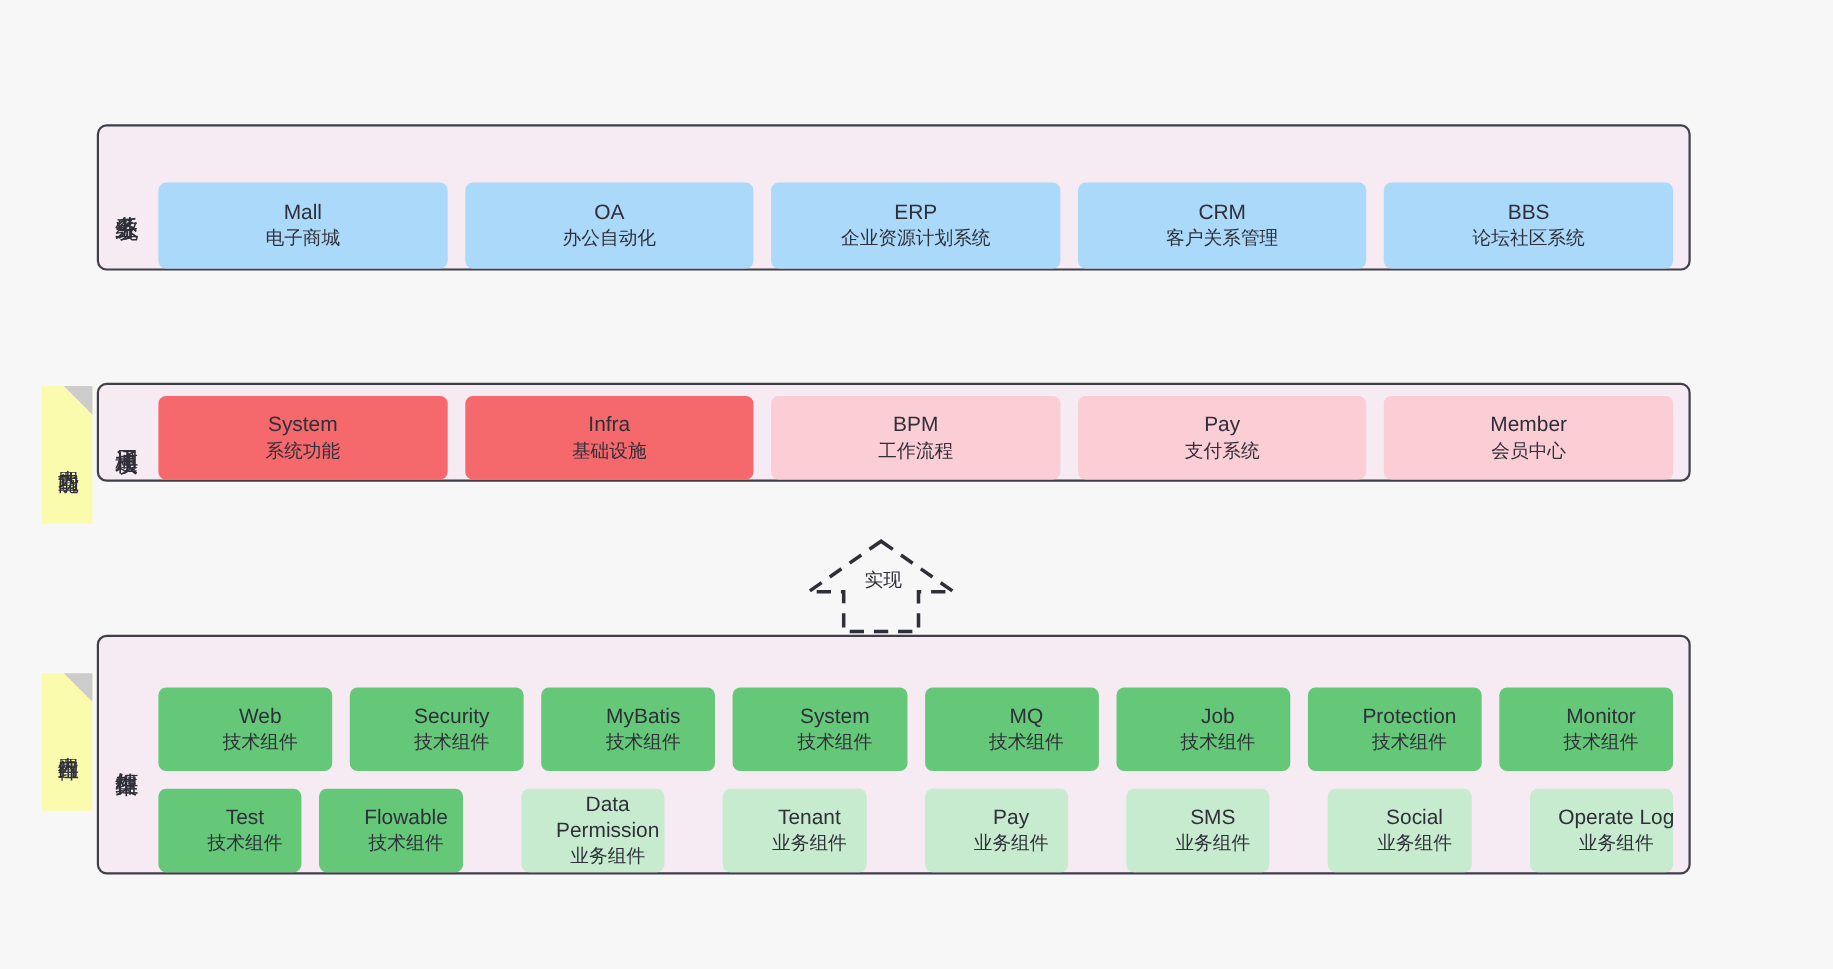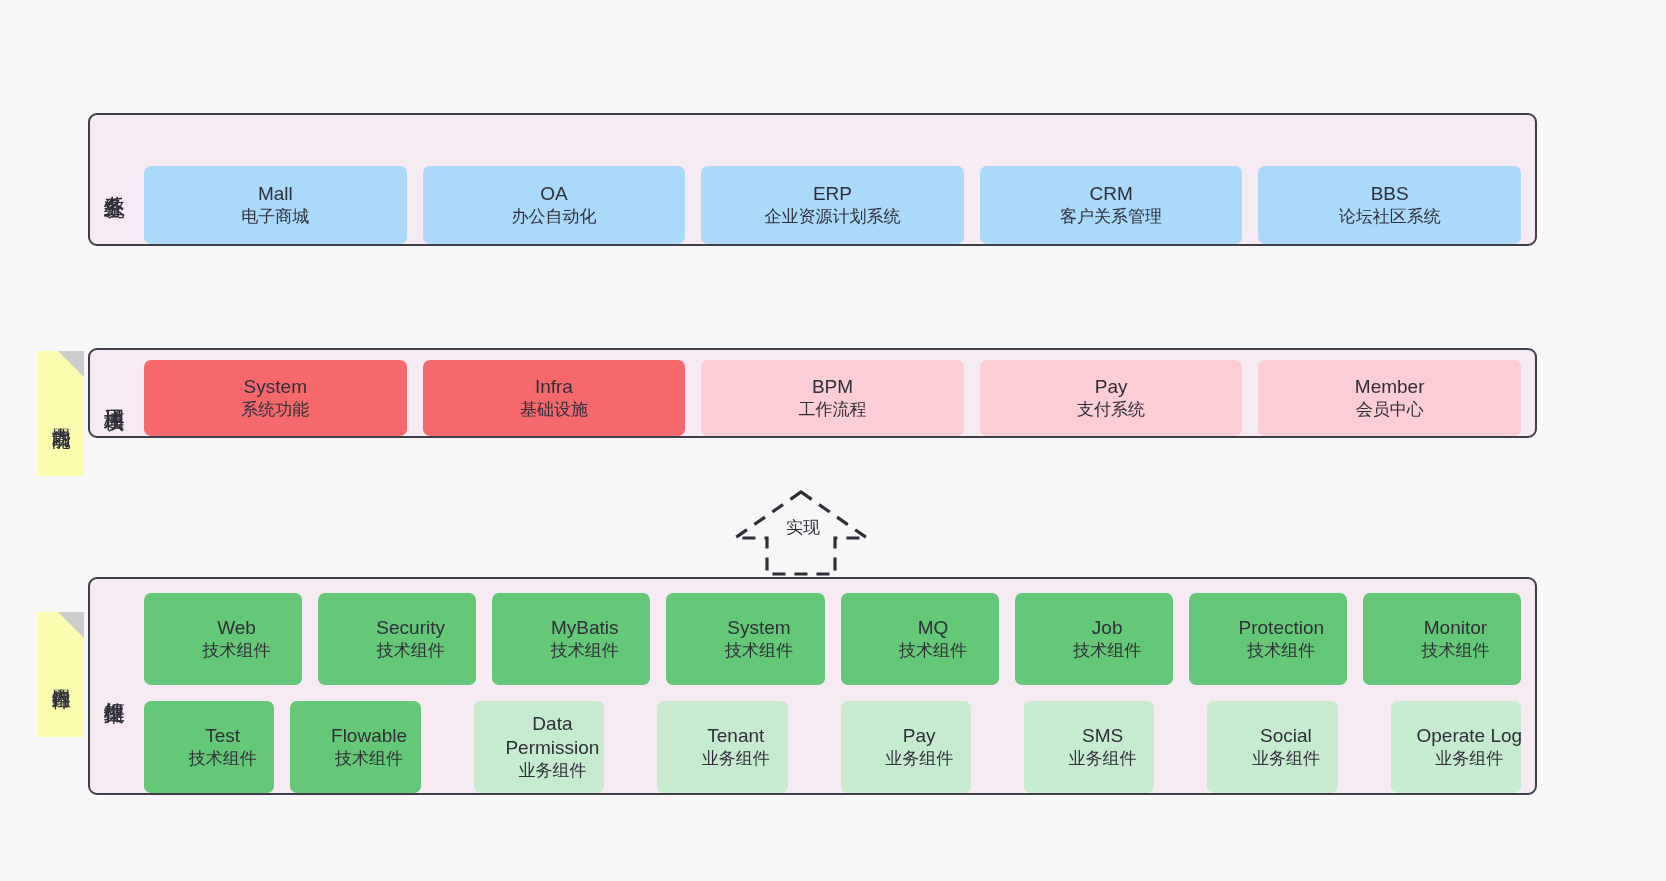--- a/index.html
+++ b/index.html
@@ -86,21 +86,21 @@
   .node .n-cn {
     font-size: 17px;
     white-space: nowrap;
   }
   .node.wrap .n-en {
     white-space: normal;
   }
 
   .h-biz  { height: 78px; }
   .h-mod  { height: 76px; }
-  .h-comp { height: 92px; padding-left: 31px; }
+  .h-comp { height: 76px; padding-left: 31px; }
 
   .c-blue       { background: #abd9f9; }
   .c-red        { background: #f5696c; }
   .c-pink       { background: #fbcdd4; }
   .c-green      { background: #65c878; }
   .c-lightgreen { background: #c7ebce; margin-left: 37px; }
 
   
   .sticky {
     position: absolute;

